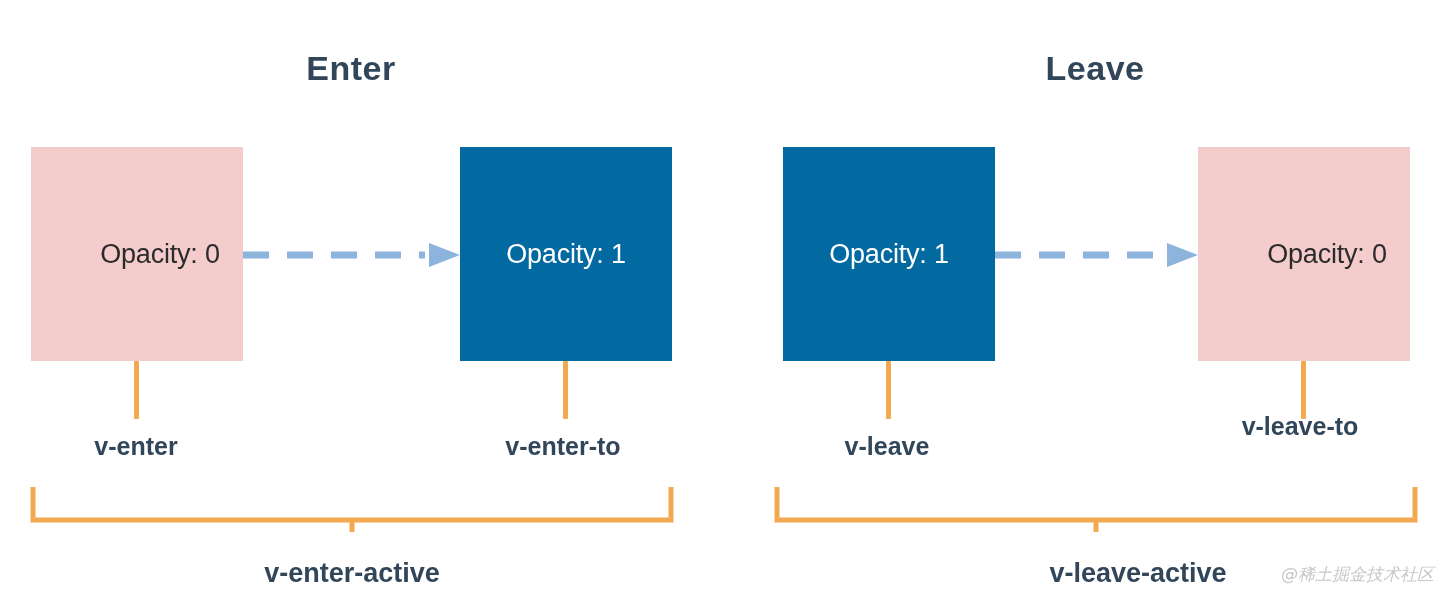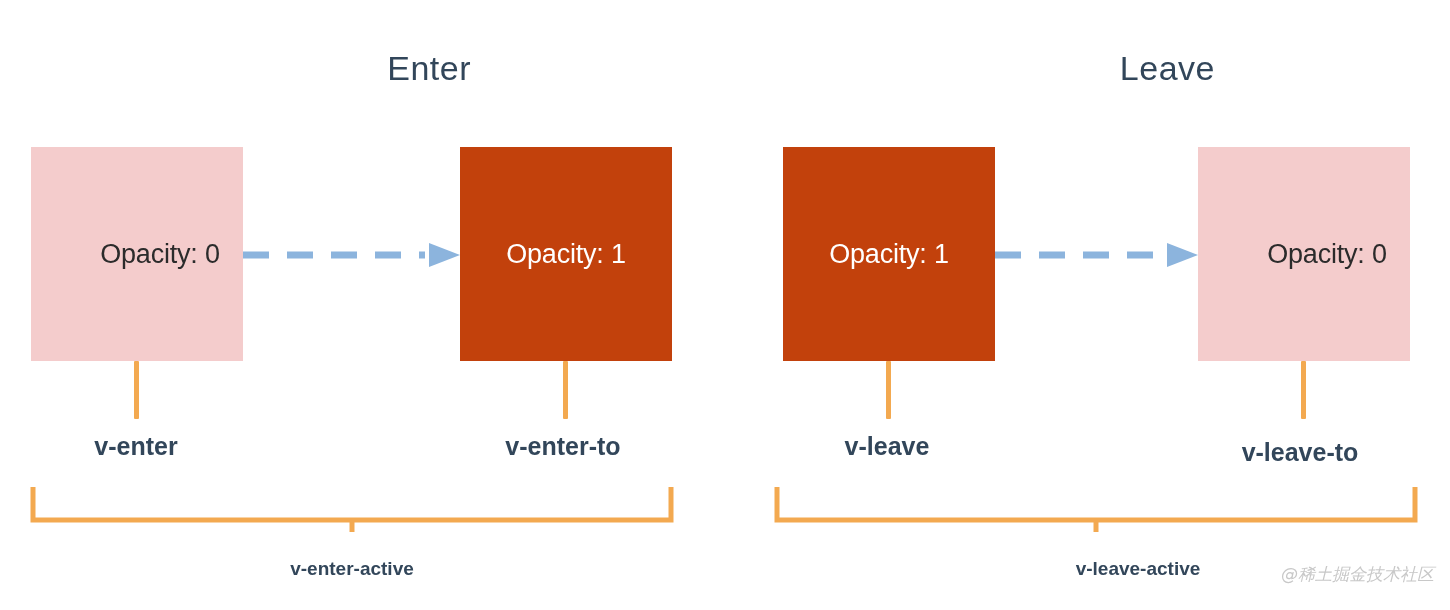--- a/index.html
+++ b/index.html
@@ -18,24 +18,24 @@
     position: absolute;
     left: 0; top: 0;
     width: 1450px;
     height: 610px;
   }
 
   
   .section-title {
     position: absolute;
     font-size: 34px;
-    font-weight: normal;
+    font-weight: bold;
     color: #32465a;
     letter-spacing: 0.5px;
-    text-align: right;
+    text-align: center;
     white-space: nowrap;
   }
   #title-enter { left: 231px; top: 49px; width: 240px; }
   #title-leave { left: 975px; top: 49px; width: 240px; }
 
   
   .state-box {
     position: absolute;
     width: 212px;
     height: 214px;
@@ -45,21 +45,21 @@
     font-size: 27px;
     letter-spacing: -0.2px;
     box-sizing: border-box;
   }
   .state-box.faded {
     background: #f4cccc;
     color: #2b2b2b;
     padding-left: 46px;
   }
   .state-box.solid {
-    background: #c2410c;
+    background: #0369a1;
     color: #ffffff;
   }
   #box-enter-from  { left: 31px;   top: 147px; }
   #box-enter-to    { left: 460px;  top: 147px; }
   #box-leave-from  { left: 783px;  top: 147px; }
   #box-leave-to    { left: 1198px; top: 147px; }
 
   
   .arrow {
     position: absolute;
@@ -87,35 +87,35 @@
     position: absolute;
     font-size: 25px;
     font-weight: bold;
     color: #32465a;
     white-space: nowrap;
     text-align: center;
   }
   #label-v-enter    { left:  14px; top: 432px; width: 244px; }
   #label-v-enter-to { left: 441px; top: 432px; width: 244px; }
   #label-v-leave    { left: 765px; top: 432px; width: 244px; }
-  #label-v-leave-to { left: 1178px; top: 438px; width: 244px; }
+  #label-v-leave-to { left: 1178px; top: 412px; width: 244px; }
 
   
   .bracket {
     position: absolute;
     top: 487px;
     height: 45px;
   }
   #bracket-enter { left: 28px;  width: 648px; }
   #bracket-leave { left: 772px; width: 648px; }
   .bracket svg { display: block; }
 
   .active-label {
     position: absolute;
-    font-size: 19px;
+    font-size: 27px;
     font-weight: bold;
     color: #32465a;
     white-space: nowrap;
     text-align: center;
   }
   #label-v-enter-active { left: 202px; top: 558px; width: 300px; }
   #label-v-leave-active { left: 988px; top: 558px; width: 300px; }
 
   
   #watermark {

